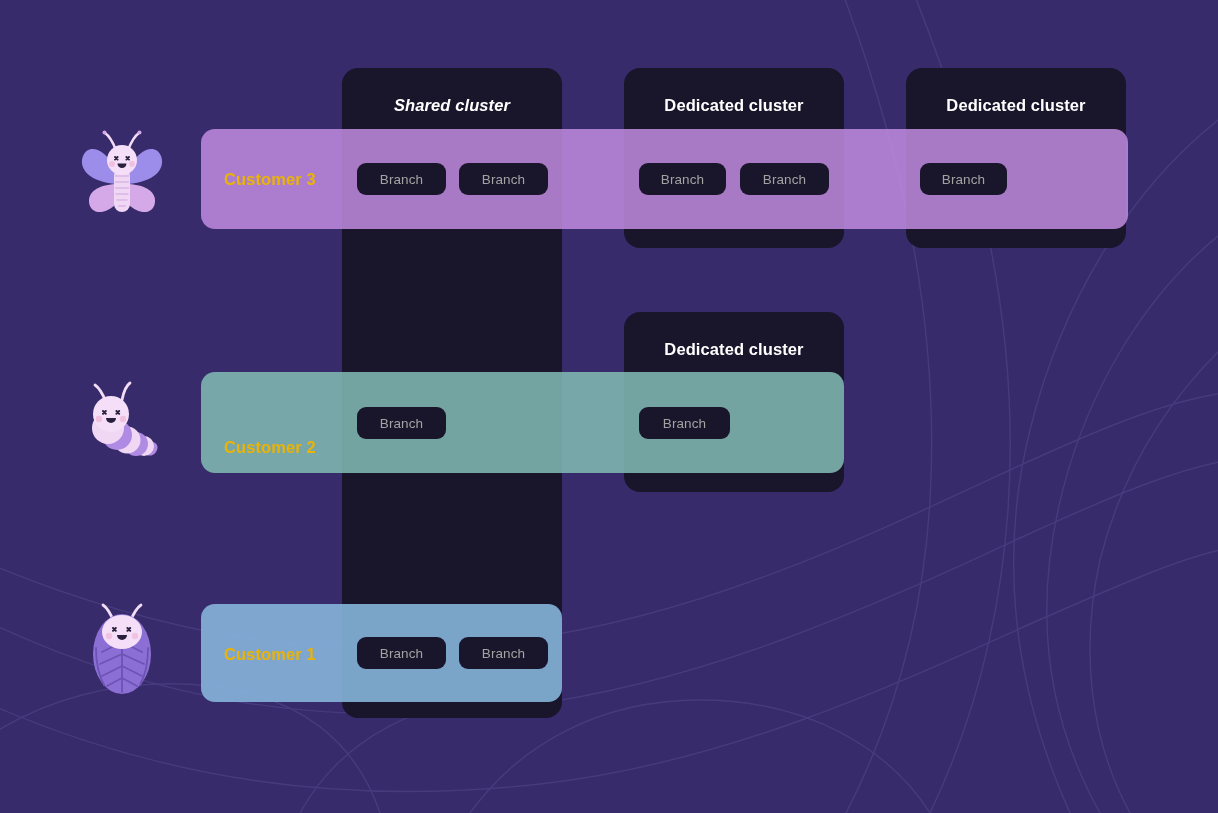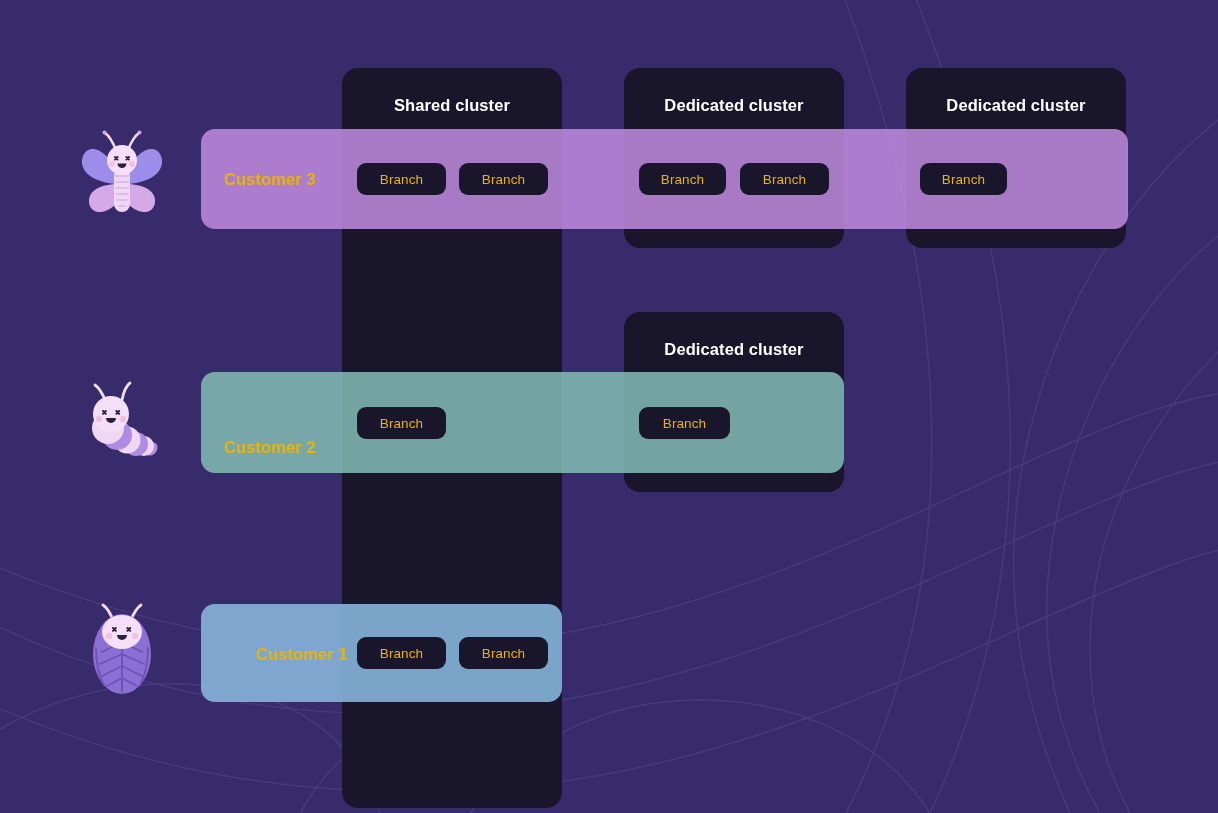--- a/index.html
+++ b/index.html
@@ -57,21 +57,21 @@
     font-weight: bold;
     letter-spacing: 0.1px;
     white-space: nowrap;
   }
 
   
   .branch-chip {
     position: absolute;
     background: #19152B;
     border-radius: 9px;
-    color: #eab308;
+    color: #a3a3a3;
     font-size: 13.5px;
     font-weight: normal;
     display: flex;
     align-items: center;
     justify-content: center;
     box-sizing: border-box;
     letter-spacing: 0.1px;
   }
 
   
@@ -93,21 +93,21 @@
       <path d="M 1218 352 C 1160 410 1120 480 1100 560 C 1080 650 1090 740 1130 813"></path>
       <path d="M -20 560 C 160 636 330 666 520 640 C 700 616 860 540 1010 470 C 1110 424 1170 400 1230 392"></path>
       <path d="M -20 618 C 150 700 320 730 520 706 C 700 684 870 608 1020 538 C 1120 492 1180 468 1230 460"></path>
       <path d="M -20 700 C 160 780 340 806 540 784 C 720 764 880 692 1030 624 C 1130 580 1186 556 1230 548"></path>
       <path d="M -20 742 C 40 700 120 676 210 686 C 300 696 356 742 380 813"></path>
       <path d="M 470 813 C 520 744 600 700 700 700 C 810 700 890 750 930 813"></path>
       <path d="M 300 813 C 340 740 420 696 520 696"></path>
     </g>
   </svg>
 
-  <div class="cluster-card" style="left:342px; top:68px; width:220px; height:740px;">
+  <div class="cluster-card" style="left:342px; top:68px; width:220px; height:650px;font-style:italic;">
     <div class="cluster-title">Shared cluster</div>
   </div>
 
   <div class="cluster-card" style="left:624px; top:68px; width:220px; height:180px;">
     <div class="cluster-title">Dedicated cluster</div>
   </div>
 
   <div class="cluster-card" style="left:906px; top:68px; width:220px; height:180px;">
     <div class="cluster-title">Dedicated cluster</div>
   </div>
@@ -117,21 +117,21 @@
   </div>
 
   <div class="customer-bar" style="left:201px; top:129px; width:927px; height:100px; background:#C08ADF; opacity:0.86;"></div>
 
   <div class="customer-bar" style="left:201px; top:372px; width:643px; height:101px; background:#84BCB5; opacity:0.86;"></div>
 
   <div class="customer-bar" style="left:201px; top:604px; width:361px; height:98px; background:#86B4DA; opacity:0.90;"></div>
 
   <div class="customer-label" style="left:224px; top:170px;">Customer 3</div>
   <div class="customer-label" style="left:224px; top:413px;margin-top:25px;">Customer 2</div>
-  <div class="customer-label" style="left:224px; top:645px;margin-left:32px;">Customer 1</div>
+  <div class="customer-label" style="left:224px; top:645px;">Customer 1</div>
 
   <div class="branch-chip" style="left:357px; top:163px; width:89px; height:32px;">Branch</div>
   <div class="branch-chip" style="left:459px; top:163px; width:89px; height:32px;">Branch</div>
   <div class="branch-chip" style="left:357px; top:407px; width:89px; height:32px;">Branch</div>
   <div class="branch-chip" style="left:357px; top:637px; width:89px; height:32px;">Branch</div>
   <div class="branch-chip" style="left:459px; top:637px; width:89px; height:32px;">Branch</div>
 
   <div class="branch-chip" style="left:639px; top:163px; width:87px; height:32px;">Branch</div>
   <div class="branch-chip" style="left:740px; top:163px; width:89px; height:32px;">Branch</div>
 

